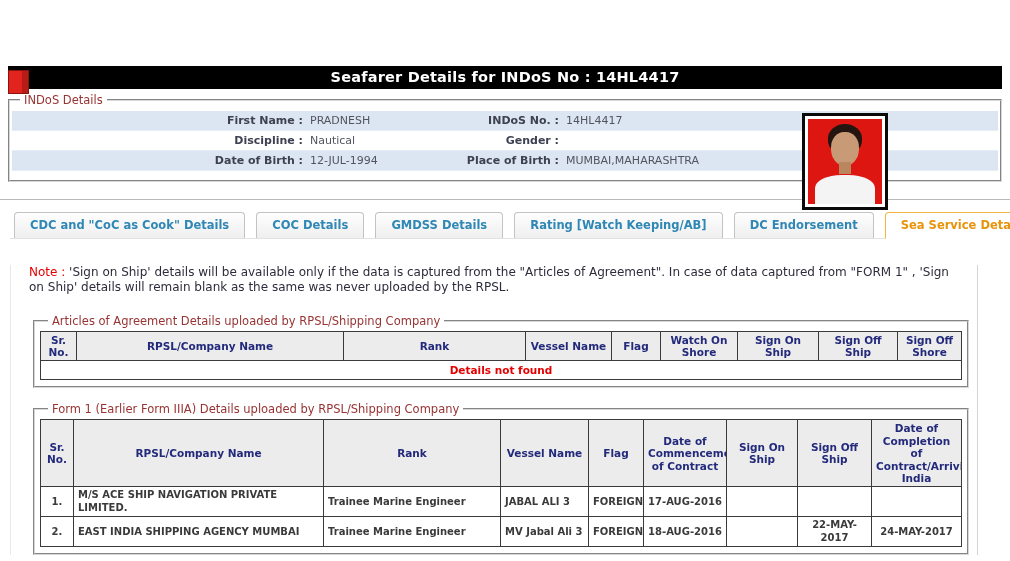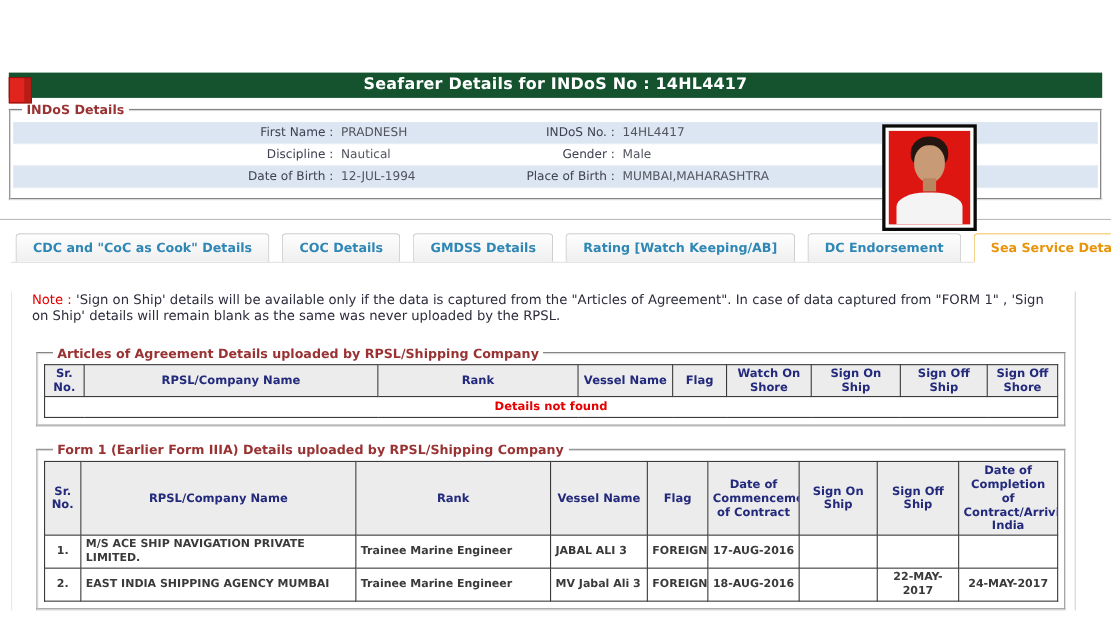--- a/index.html
+++ b/index.html
@@ -7,31 +7,31 @@
               font-family:"DejaVu Sans","Liberation Sans",sans-serif; }
   .page { position:relative; width:1010px; height:561px; background:#fff; }
 
   
   .broken-img { position:absolute; left:8px; top:4px; width:21px; height:24px;
                 background:#e2241e; border:1px solid #8c120e;
                 box-shadow:inset -6px 0 0 #b71c16; }
 
   
   .title-bar { margin:66px 8px 0 8px; height:23px; line-height:23px;
-               background:#14532d; color:#fff; font-size:14.5px; font-weight:bold;
+               background:#000000; color:#fff; font-size:14.5px; font-weight:bold;
                text-align:center; letter-spacing:.2px; }
 
   
   fieldset { border:2px groove #d8d8d8; }
   .indos-fs { position:relative; margin:4px 8px 0 8px; padding:4px 2px 9px 2px; }
-  legend { font-size:11.5px; font-weight:bold; color:#993333; padding:0 4px; margin-left:8px; }
+  legend { font-size:11.5px; font-weight:normal; color:#993333; padding:0 4px; margin-left:8px; }
   .frow { display:flex; align-items:center; height:20px; font-size:11px;
           border-bottom:1px solid #e7edf5; }
   .frow.alt { background:#dce6f2; }
-  .flabel { font-weight:normal; color:#3e4152; text-align:right; padding-right:7px; }
+  .flabel { font-weight:bold; color:#3e4152; text-align:right; padding-right:7px; }
   .fvalue { color:#52555f; }
   .lab1 { width:298px; } .val1 { width:132px; } .lab2 { width:124px; } .val2 { flex:1; }
 
   
   .photo { position:absolute; right:112px; top:6px; width:86px; height:97px;
            border:3px solid #0a0a0a; background:#fff; padding:3px; }
   .photo-inner { position:relative; width:100%; height:100%; background:#dd1612; overflow:hidden; }
   .hair { position:absolute; top:6%; left:27%; width:46%; height:34%; background:#241510;
           border-radius:50% 50% 42% 42%; }
   .face { position:absolute; top:15%; left:31%; width:38%; height:40%; background:#c99a76;
@@ -86,21 +86,20 @@
     <div class="frow alt">
       <span class="flabel lab1">First Name :</span>
       <span class="fvalue val1">PRADNESH</span>
       <span class="flabel lab2">INDoS No. :</span>
       <span class="fvalue val2">14HL4417</span>
     </div>
     <div class="frow">
       <span class="flabel lab1">Discipline :</span>
       <span class="fvalue val1">Nautical</span>
       <span class="flabel lab2">Gender :</span>
-      <span class="fvalue val2">Male</span>
     </div>
     <div class="frow alt">
       <span class="flabel lab1">Date of Birth :</span>
       <span class="fvalue val1">12-JUL-1994</span>
       <span class="flabel lab2">Place of Birth :</span>
       <span class="fvalue val2">MUMBAI,MAHARASHTRA</span>
     </div>
 
     <div class="photo">
       <div class="photo-inner">

